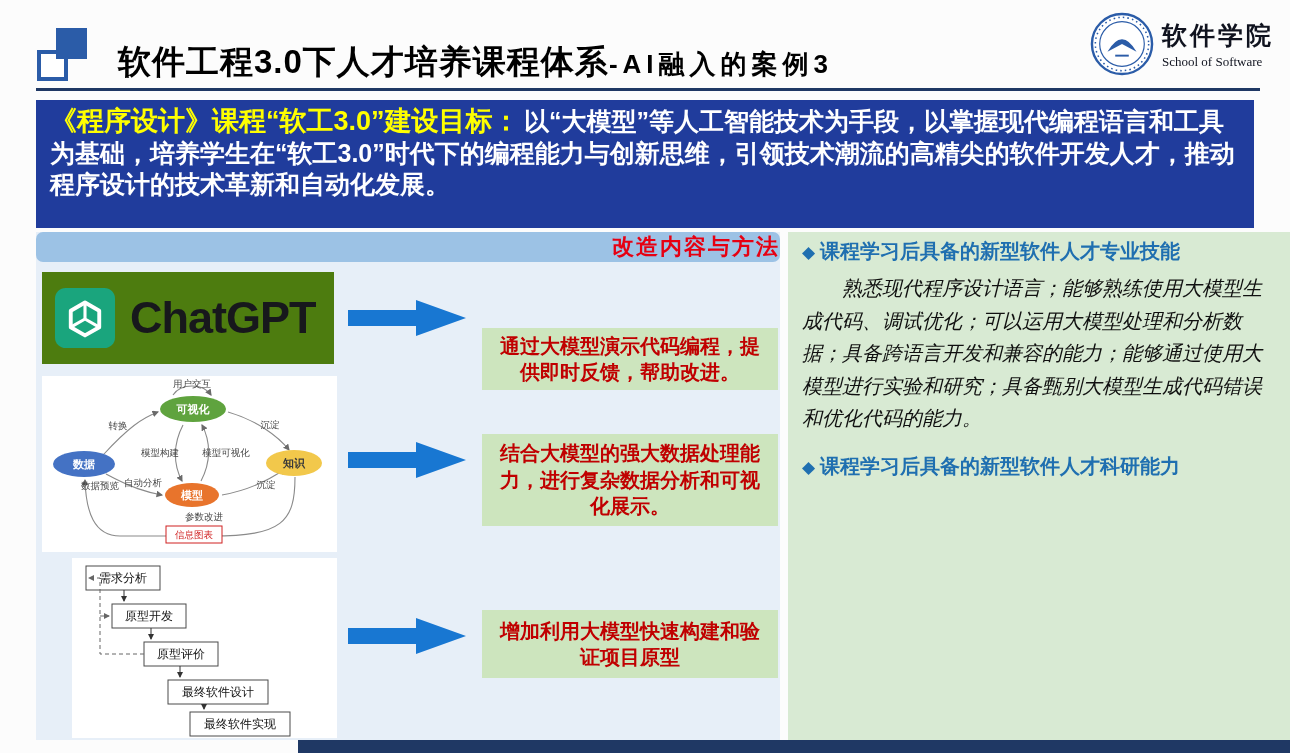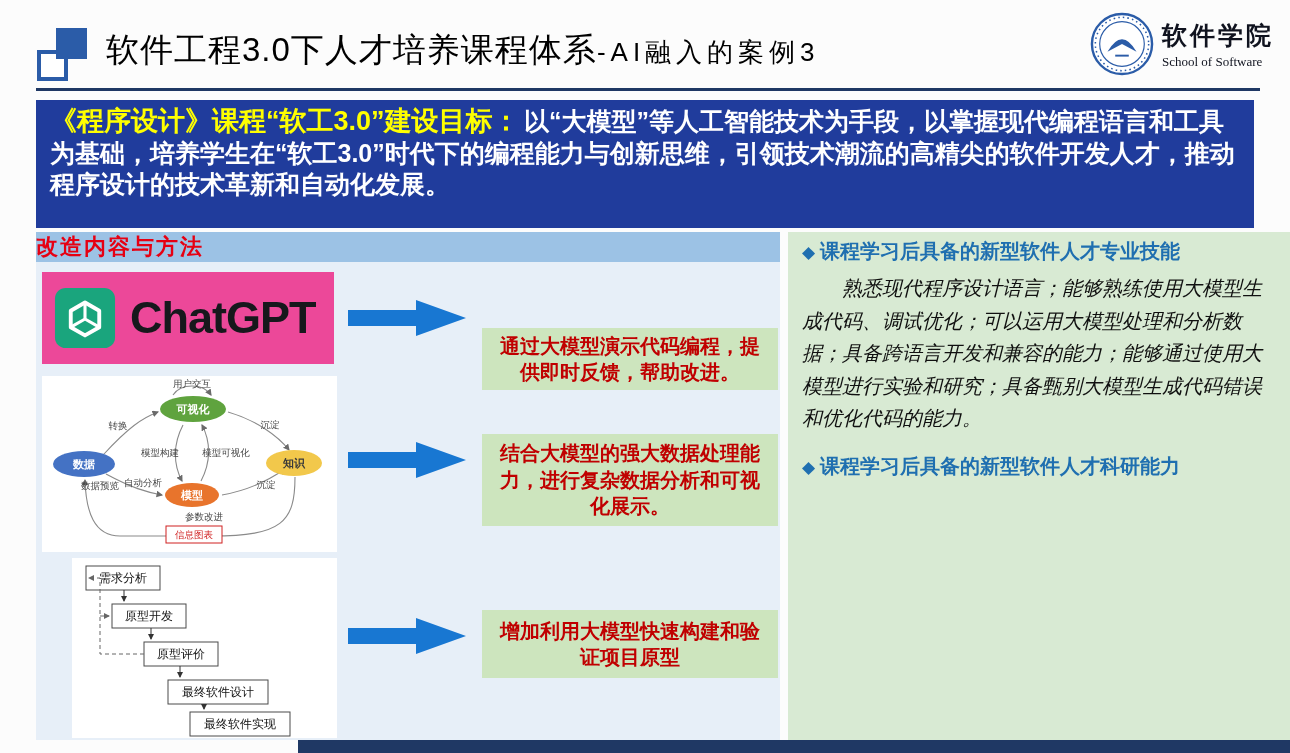--- a/index.html
+++ b/index.html
@@ -2,39 +2,39 @@
 <html><head>
 <meta charset="utf-8">
 <style>
   html,body{margin:0;padding:0;background:#e8e8e8;}
   .slide{position:relative;width:1290px;height:753px;background:#fcfcfc;overflow:hidden;
          font-family:"Liberation Sans","DejaVu Sans",sans-serif;}
 
   
   .deco-outline{position:absolute;left:37px;top:50px;width:23px;height:23px;border:4px solid #2B5CA8;background:#fff;}
   .deco-solid{position:absolute;left:56px;top:28px;width:31px;height:31px;background:#2B5CA8;}
-  .title{position:absolute;left:106px;top:28px;margin:0;font-size:33px;font-weight:400;color:#000;
+  .title{position:absolute;left:106px;top:28px;margin:12px;font-size:33px;font-weight:700;color:#000;
          letter-spacing:1px;white-space:nowrap;}
   .title-suffix{font-size:26px;letter-spacing:5px;}
   .logo{position:absolute;right:16px;top:12px;display:flex;align-items:center;gap:8px;}
   .logo-cn{font-family:"Liberation Serif","DejaVu Serif",serif;font-size:25px;font-weight:bold;color:#10131f;letter-spacing:3px;}
   .logo-en{font-family:"Liberation Serif","DejaVu Serif",serif;font-size:13px;color:#10131f;margin-top:2px;}
   .title-rule{position:absolute;left:36px;right:30px;top:88px;height:3px;background:#1F3864;}
 
   
   .banner{position:absolute;left:36px;top:100px;width:1218px;height:128px;background:#203C9C;
           box-sizing:border-box;padding:5px 14px;font-weight:bold;line-height:1.24;overflow:hidden;}
   .banner-hl{color:#FFFF00;font-size:27px;}
   .banner-body{color:#ffffff;font-size:25px;}
 
   
   .left-panel{position:absolute;left:36px;top:232px;width:744px;height:508px;background:#E7EFF8;}
   .left-header{position:absolute;left:36px;top:232px;width:744px;height:30px;background:#9CC2E5;
-               color:#E60012;font-size:22px;font-weight:bold;text-align:left;line-height:30px;letter-spacing:2px;}
-  .chatgpt{position:absolute;left:42px;top:272px;width:292px;height:92px;background:#ec4899;
+               color:#E60012;font-size:22px;font-weight:bold;text-align:right;line-height:30px;letter-spacing:2px;border-radius:7px;}
+  .chatgpt{position:absolute;left:42px;top:272px;width:292px;height:92px;background:#4d7c0f;
            display:flex;align-items:center;gap:14px;padding-left:12px;box-sizing:border-box;}
   .chatgpt-text{font-size:45px;font-weight:bold;color:#17181c;letter-spacing:-1px;}
   .blk-arrow{position:absolute;width:120px;height:40px;}
   .caption{position:absolute;left:482px;width:296px;background:#CDE5BE;color:#C00000;font-size:20px;
            font-weight:bold;text-align:center;display:flex;align-items:center;justify-content:center;
            box-sizing:border-box;padding:4px 10px;line-height:1.32;}
   .viz{position:absolute;left:42px;top:376px;width:295px;height:176px;background:#fff;}
   .flow{position:absolute;left:72px;top:558px;width:265px;height:180px;background:#fff;}
 
   

